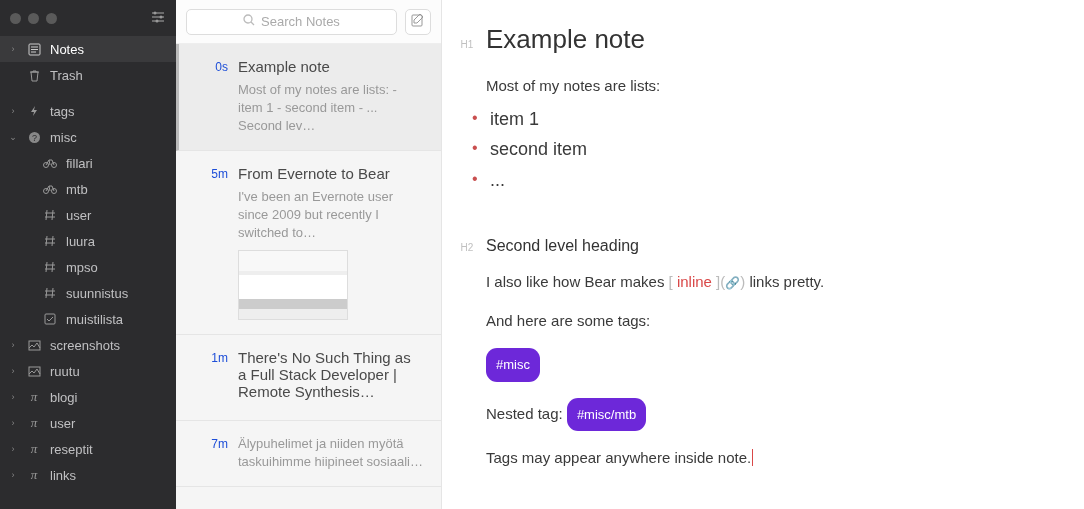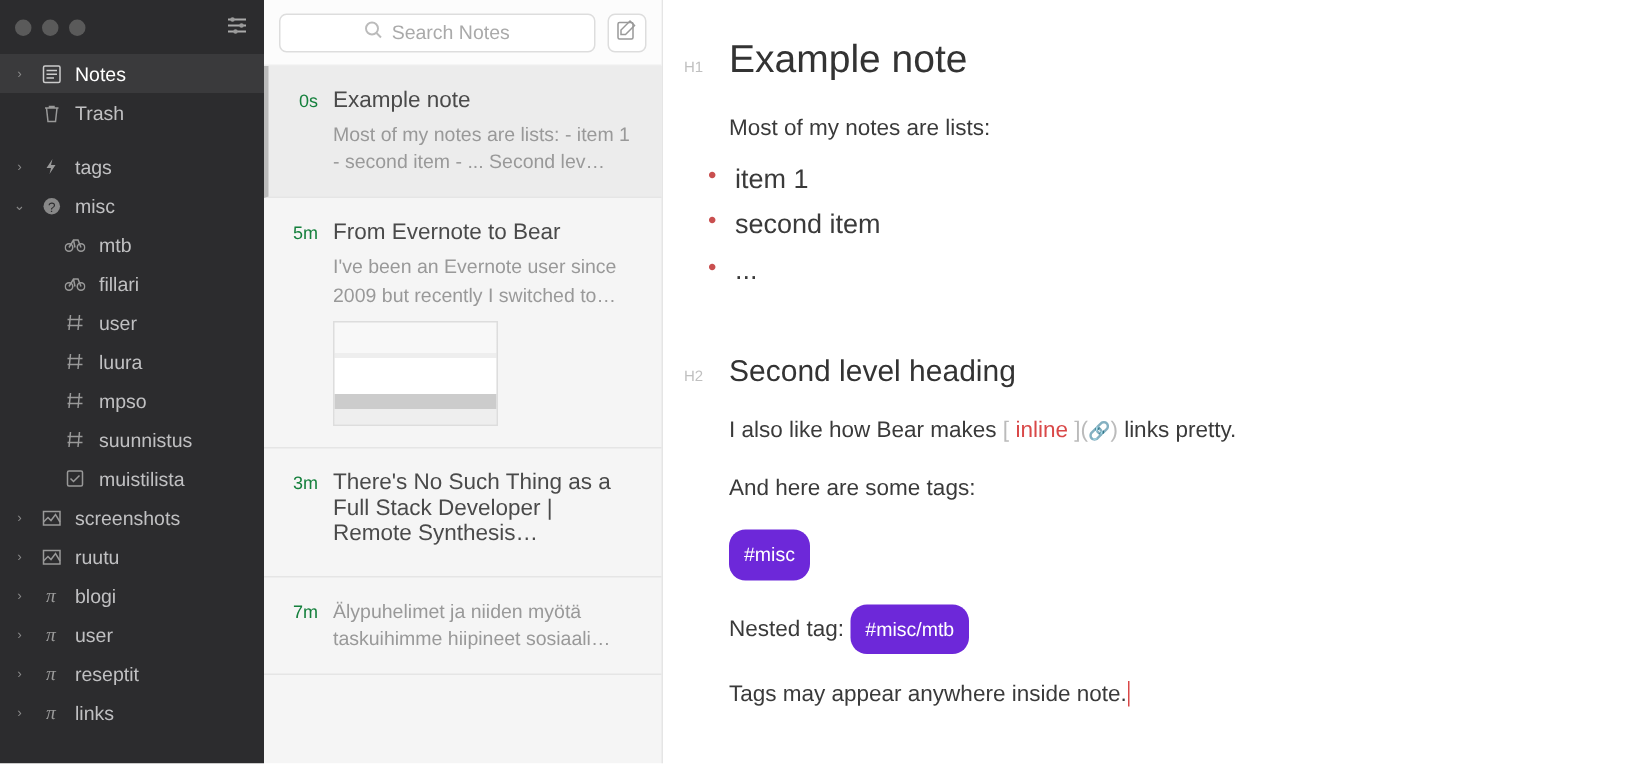--- a/index.html
+++ b/index.html
@@ -88,37 +88,37 @@
       justify-content: center;
     }
     .note-item {
       padding: 14px 18px 14px 14px;
       border-bottom: 1px solid #e5e5e5;
       display: flex;
       gap: 10px;
       cursor: pointer;
     }
     .note-item.selected { background: #ececec; border-left: 3px solid #bbb; padding-left: 11px;}
-    .note-time { color: #15803d; font-size: 12px; width: 22px; text-align: right; padding-top: 2px;}
+    .note-time { color: #1d4ed8; font-size: 12px; width: 22px; text-align: right; padding-top: 2px; margin-left: 16px;}
     .note-body { flex: 1; overflow: hidden; }
     .note-title { color: #4a4a4a; font-size: 15px; margin-bottom: 6px; }
     .note-preview { color: #999; font-size: 13px; line-height: 1.4; }
     .note-thumb { width: 110px; height: 70px; background: linear-gradient(#f8f8f8 0%, #f8f8f8 30%, #eee 30%, #eee 35%, #fff 35%, #fff 70%, #ccc 70%, #ccc 85%, #eee 85%); border: 1px solid #ddd; margin-top: 8px; font-size: 6px; color:#888; padding:4px;}
 
     
     .editor {
       flex: 1;
       padding: 24px 56px 24px 44px;
       overflow-y: auto;
       color: #3a3a3a;
     }
     .ed-line { display:flex; align-items:baseline; }
-    .ed-gutter { width: 30px; margin-left:-30px; text-align:left; padding-right:8px; font-size:10px; color:#c0c0c0; font-weight:500;}
+    .ed-gutter { width: 30px; margin-left:-30px; text-align:center; padding-right:8px; font-size:10px; color:#c0c0c0; font-weight:500;}
     .editor h1 { font-size: 26px; font-weight: 500; margin-bottom: 20px; color: #333;}
-    .editor h2 { font-size: 20px; font-weight: 500; margin: 22px 0 16px; color: #333;}
+    .editor h2 { font-size: 16px; font-weight: 500; margin: 22px 0 16px; color: #333;}
     .editor p { font-size: 15px; margin-bottom: 16px; line-height:1.5;}
     .editor ul { list-style: none; margin-bottom: 20px; }
     .editor ul li { padding-left: 4px; font-size: 18px; line-height: 1.7; position: relative;}
     .editor ul li::before { content:"•"; color:#c94f4f; position:absolute; left:-14px; font-size:16px;}
     .inline-link { color: #d94848; }
     .link-brackets { color: #bbb; }
     .link-icon { color:#aaa; font-size:12px;}
     .tag { display:inline-block; background:#6d28d9; color:#fff; padding:7px 10px; border-radius:11px; font-size:13px;}
     .cursor-caret { display:inline-block; width:1px; height:17px; background:#d94848; vertical-align:text-bottom; margin-left:1px;}
   </style>
@@ -185,31 +185,31 @@
   </div>
 
   <div class="row subsub">
     <span class="icon">
         <svg width="14" height="10" viewBox="0 0 14 10">
           <circle cx="3" cy="7" r="2.5" fill="none" stroke="#999"></circle>
           <circle cx="11" cy="7" r="2.5" fill="none" stroke="#999"></circle>
           <path d="M3 7L6 2h3l2 5M6 2l1 5" fill="none" stroke="#999"></path>
         </svg>
       </span>
-    <span>mtb</span>
+    <span>fillari</span>
   </div>
   <div class="row subsub">
     <span class="icon">
         <svg width="14" height="10" viewBox="0 0 14 10">
           <circle cx="3" cy="7" r="2.5" fill="none" stroke="#999"></circle>
           <circle cx="11" cy="7" r="2.5" fill="none" stroke="#999"></circle>
           <path d="M3 7L6 2h3l2 5M6 2l1 5" fill="none" stroke="#999"></path>
         </svg>
       </span>
-    <span>fillari</span>
+    <span>mtb</span>
   </div>
   <div class="row subsub">
     <span class="icon">
         <svg width="12" height="12" viewBox="0 0 12 12">
           <path d="M3 1l-1 10M9 1l-1 10M1 4h10M1 8h10" stroke="#999" fill="none"></path>
         </svg>
       </span>
     <span>user</span>
   </div>
   <div class="row subsub">
@@ -316,21 +316,21 @@
   <div class="note-item">
     <div class="note-time">5m</div>
     <div class="note-body">
       <div class="note-title">From Evernote to Bear</div>
       <div class="note-preview">I've been an Evernote user since 2009 but recently I switched to…</div>
       <div class="note-thumb"></div>
     </div>
   </div>
 
   <div class="note-item">
-    <div class="note-time">3m</div>
+    <div class="note-time">1m</div>
     <div class="note-body">
       <div class="note-title">There's No Such Thing as a Full Stack Developer | Remote Synthesis…</div>
     </div>
   </div>
 
   <div class="note-item">
     <div class="note-time">7m</div>
     <div class="note-body">
       <div class="note-preview">Älypuhelimet ja niiden myötä taskuihimme hiipineet sosiaali…</div>
     </div>

